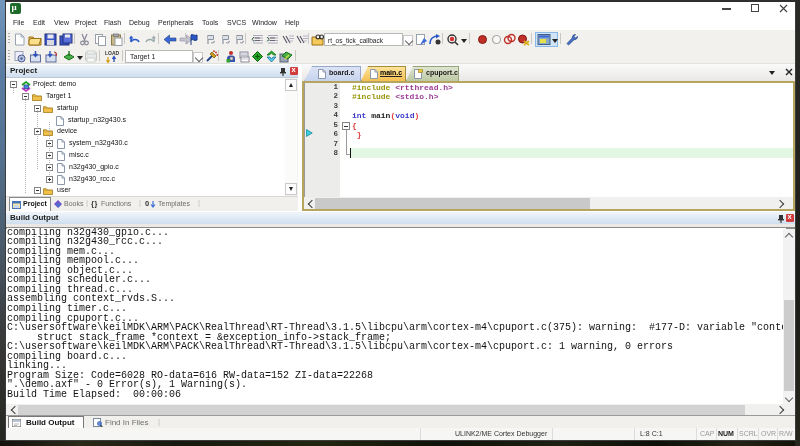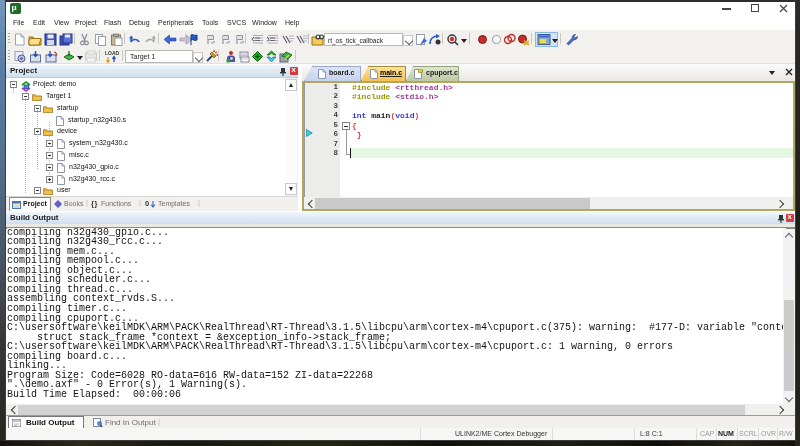--- a/index.html
+++ b/index.html
@@ -623,21 +623,21 @@
           <rect x="1" y="1" width="7" height="2" fill="#b8c4d8"></rect>
           <path d="M2 5 H7 M2 6.5 H5" stroke="#999" stroke-width="0.7"></path>
         </svg>
       <b style="position:absolute;left:17px;top:1px;font-size:8px;color:#111;">Build Output</b>
     </div>
     <svg style="position:absolute;left:87px;top:2px" width="10" height="9" viewBox="0 0 10 9">
         <rect x="0.5" y="0.5" width="7" height="8" fill="#fff" stroke="#7a8aa0" stroke-width="1"></rect>
         <circle cx="6.5" cy="5.5" r="2.5" fill="#4a72c8" opacity="0.85"></circle>
         <rect x="7.8" y="6.8" width="2.5" height="1.2" fill="#333" transform="rotate(45 8 7)"></rect>
       </svg>
-    <span class="a" style="left:99px;top:2px;font-size:8px;color:#6f6f6f;">Find In Output</span>
+    <span class="a" style="left:99px;top:2px;font-size:8px;color:#6f6f6f;">Find In Files</span>
     <span class="a" style="left:152px;top:0.5px;color:#c0c0c0;font-size:8px;">|</span>
   </div>
 
   <div class="a" style="left:6px;top:428px;width:789px;height:12px;background:#f6f6f5;font-size:7px;color:#333;">
     <span class="a" style="left:449px;top:2px;">ULINK2/ME Cortex Debugger</span>
     <span class="a" style="left:634px;top:2px;">L:8 C:1</span>
     <span class="a" style="left:694px;top:2px;color:#9a9a9a;">CAP</span>
     <b class="a" style="left:712px;top:2px;color:#222;">NUM</b>
     <span class="a" style="left:733px;top:2px;color:#9a9a9a;">SCRL</span>
     <span class="a" style="left:755px;top:2px;color:#9a9a9a;">OVR</span>

